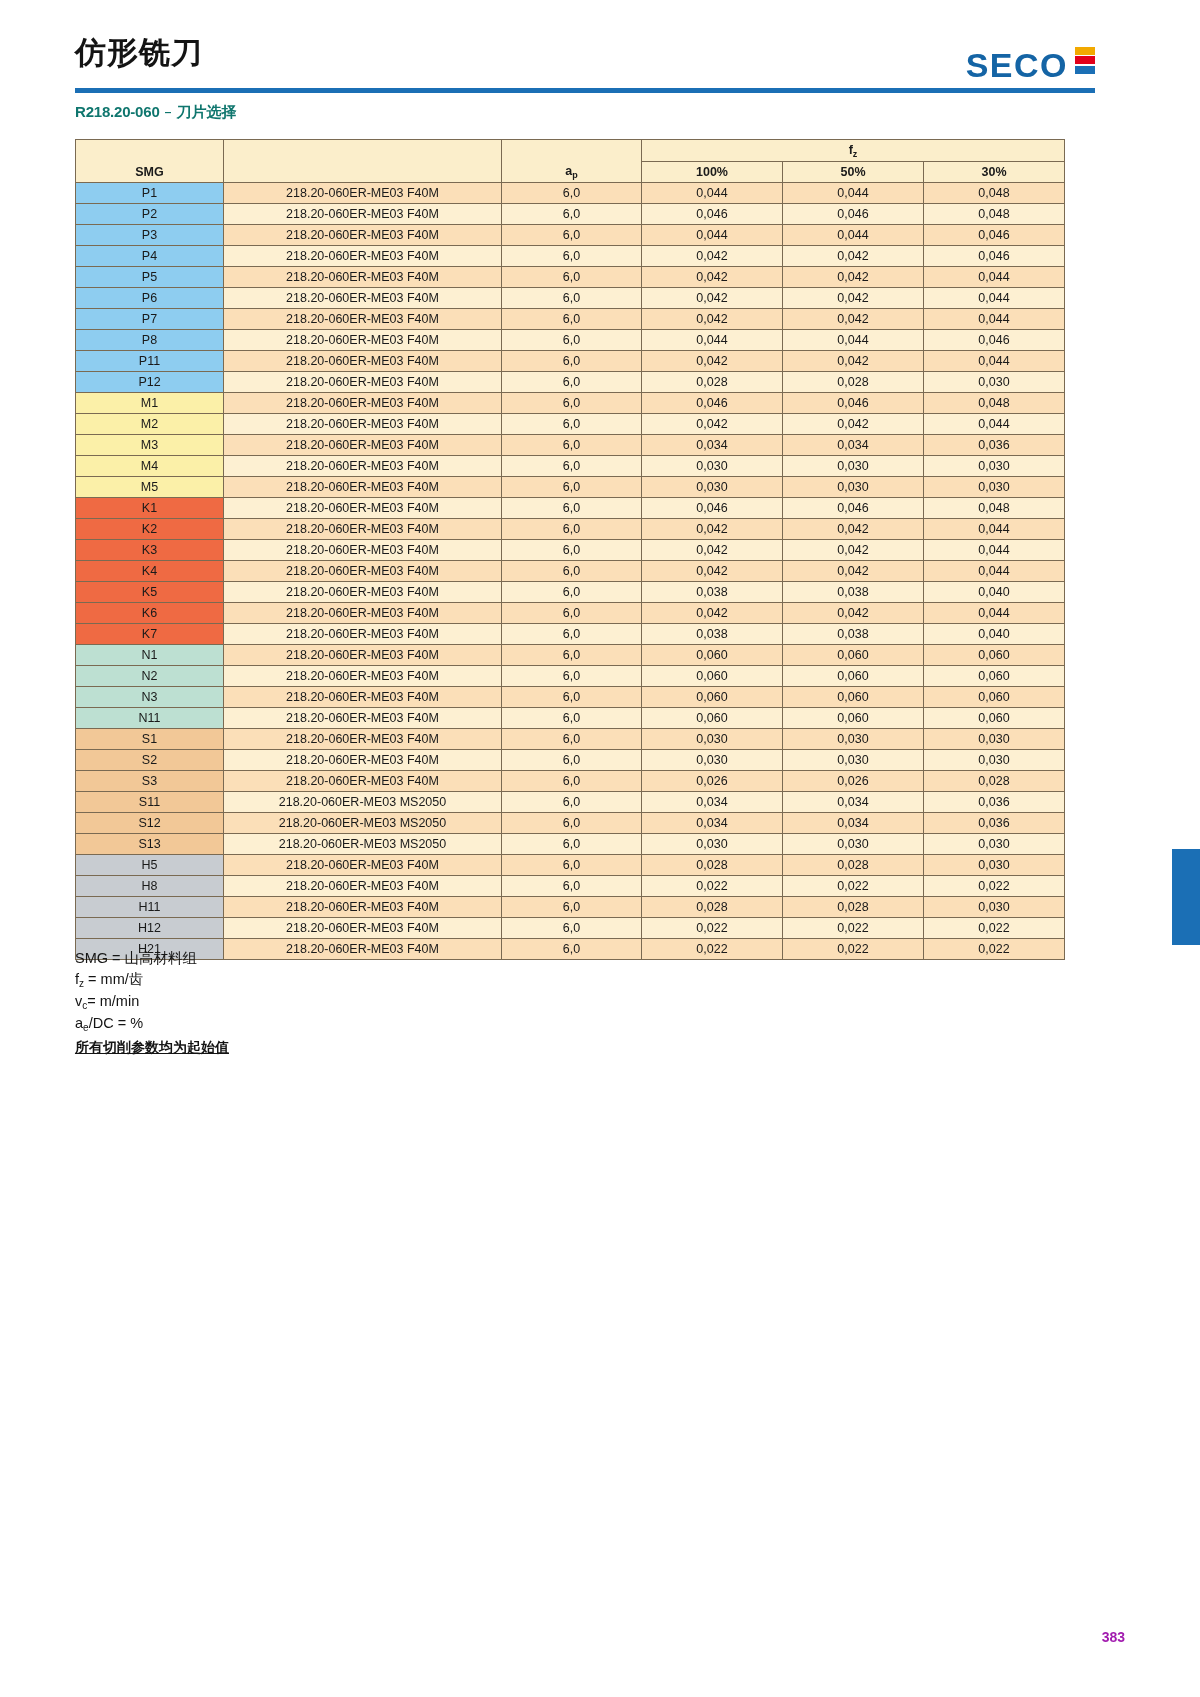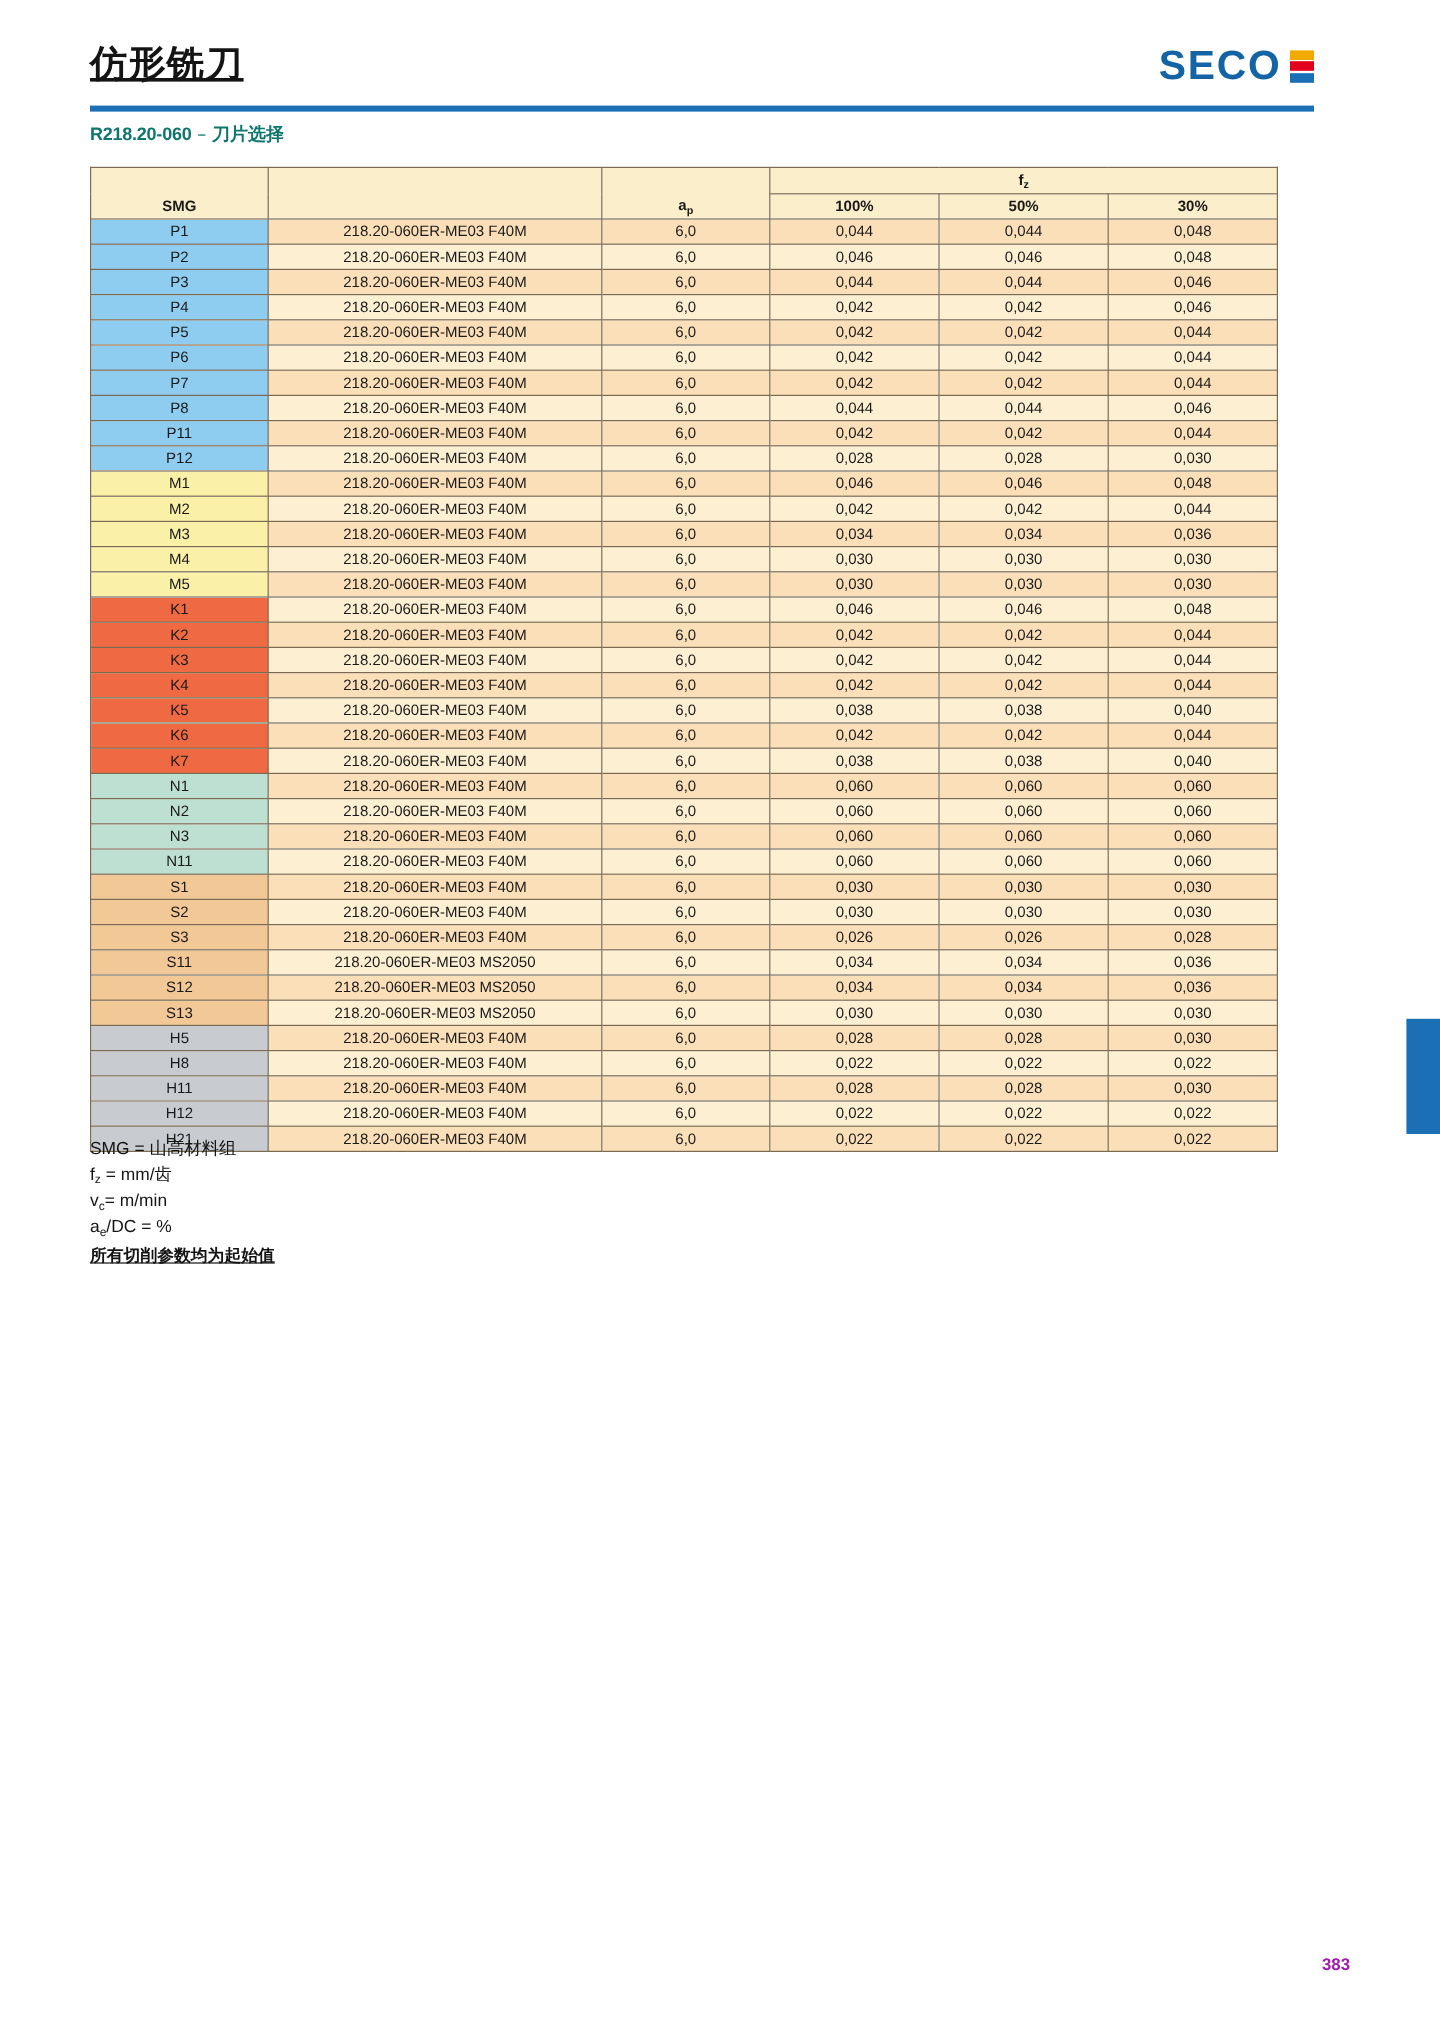--- a/index.html
+++ b/index.html
@@ -22,36 +22,36 @@
     width: 1020px; height: 60px;
   }
   .page-title {
     position: absolute;
     left: 0; top: 2px;
     font-size: 31px;
     font-weight: bold;
     letter-spacing: 1px;
     color: #141414;
     font-family: "DejaVu Sans", "Liberation Sans", sans-serif;
-    text-decoration: underline;
   }
   .brand-logo {
     position: absolute;
     right: 0; top: 8px;
     display: flex;
     align-items: center;
     gap: 7px;
   }
   .brand-text {
     font-size: 34px;
     font-weight: bold;
     letter-spacing: 1.5px;
     color: #1464a5;
     font-family: "Liberation Sans", sans-serif;
     line-height: 1;
+    margin-top: 10px;
   }
   .brand-squares {
     display: grid;
     grid-template-rows: repeat(3, 8px);
     gap: 1.5px;
     width: 20px;
   }
   .brand-squares span { display:block; height: 8px; width: 20px; }
 
   .header-rule {

